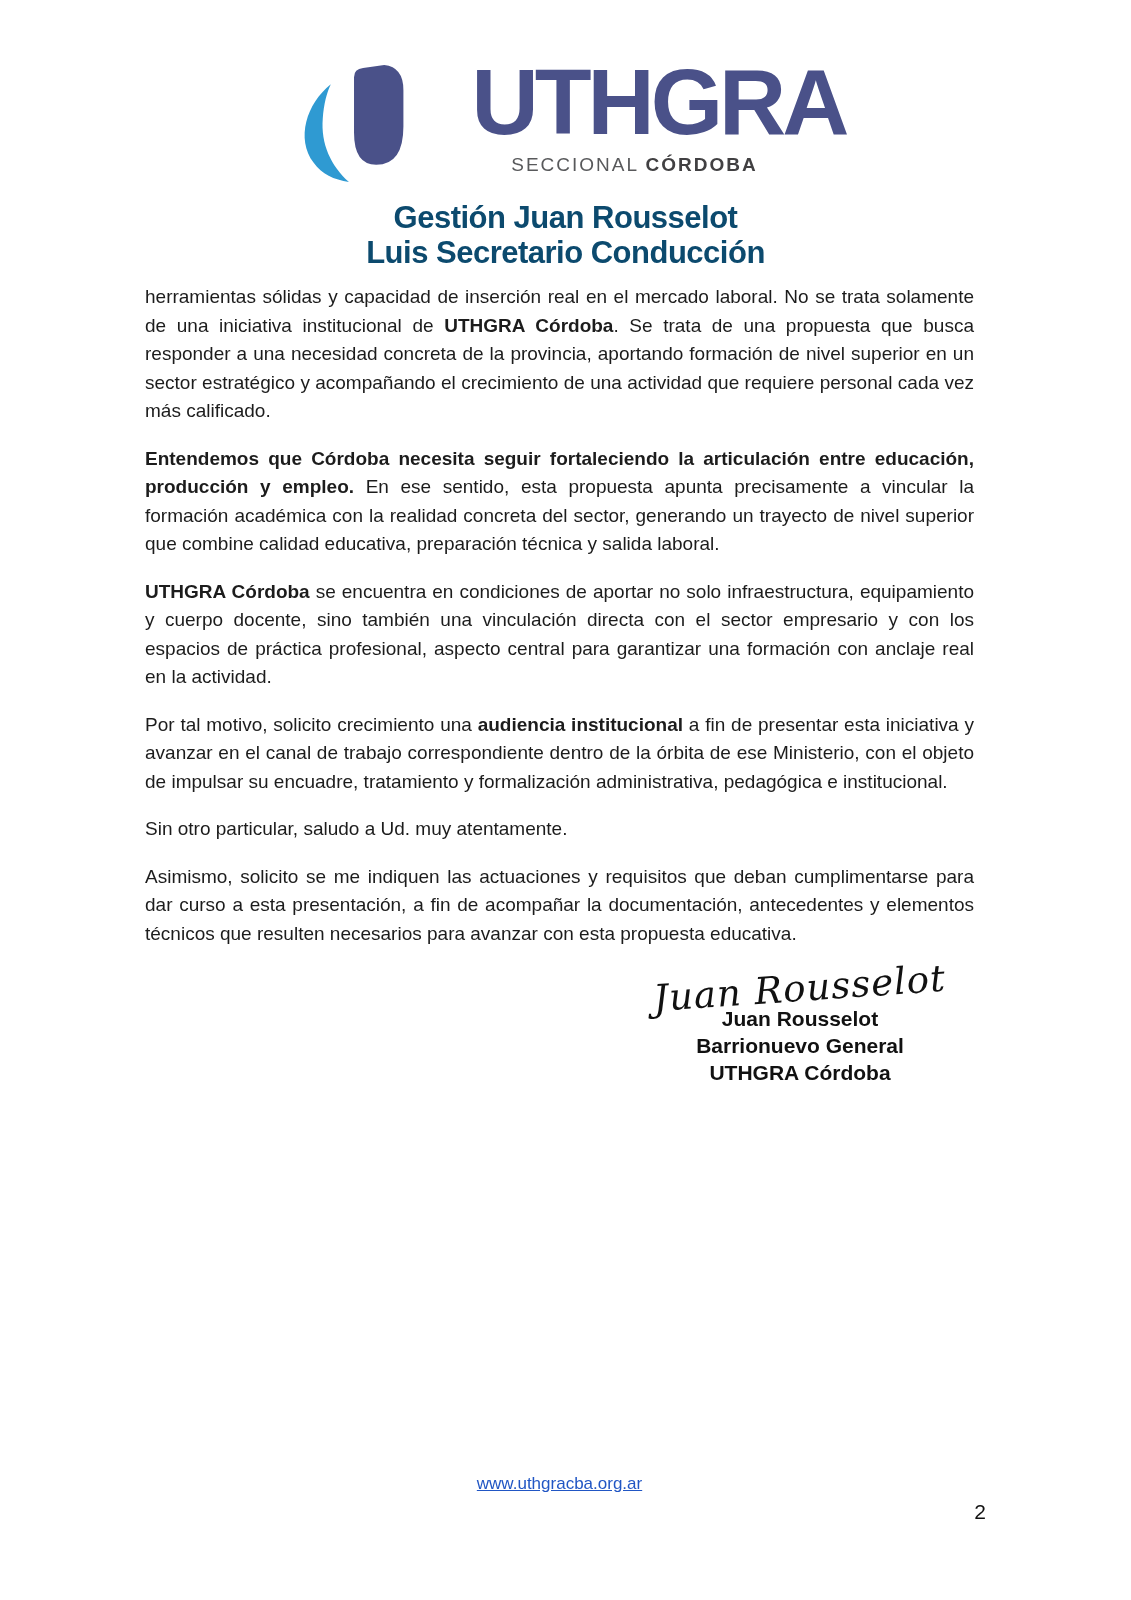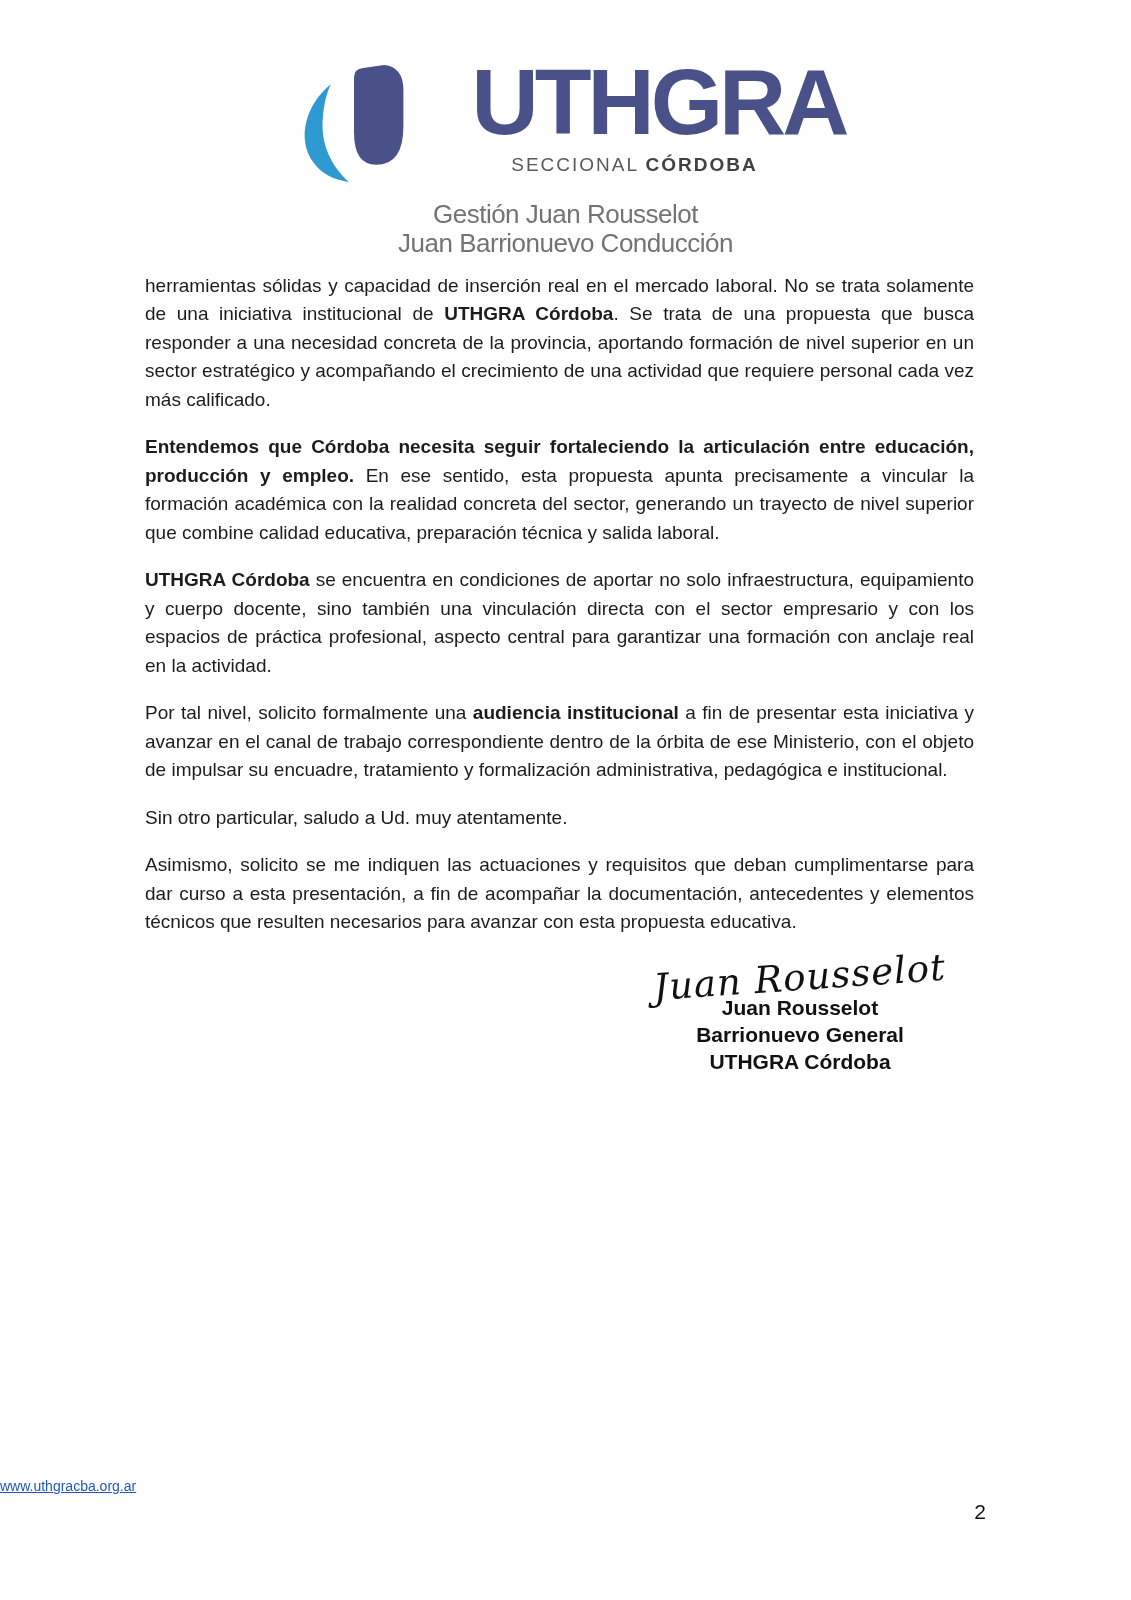--- a/index.html
+++ b/index.html
@@ -54,24 +54,24 @@
     letter-spacing: 2px;
     color: #58595b;
     align-self: center;
   }
   .logo-subtitle .sub-bold {
     font-weight: bold;
     color: #414042;
   }
   .tagline {
     margin-top: 14px;
-    font-weight: normal;
-    font-size: 26px;
+    font-weight: bold;
+    font-size: 31px;
     line-height: 1.13;
-    color: #737373;
+    color: #0c4a6e;
     letter-spacing: -0.5px;
   }
 
   
   .body-text {
     width: 841px;
     margin: 13px auto 0 auto;
     font-size: 19px;
     line-height: 28.5px;
     text-align: justify;
@@ -107,22 +107,22 @@
     line-height: 27px;
     color: #111;
   }
 
   
   .footer-link {
     position: absolute;
     left: 0;
     right: 12px;
     bottom: 106px;
-    text-align: left;
-    font-size: 14px;
+    text-align: center;
+    font-size: 17px;
   }
   .footer-link a {
     color: #2156c4;
     text-decoration: underline;
     cursor: pointer;
   }
   .page-number {
     position: absolute;
     right: 145px;
     bottom: 76px;
@@ -145,30 +145,30 @@
         <div class="wordmark">UTHGRA</div>
         <div class="logo-subtitle">
           <span class="sub-reg">SECCIONAL</span>
           <span> </span>
           <span class="sub-bold">CÓRDOBA</span>
         </div>
       </div>
     </div>
     <div class="tagline">
       <div>Gestión Juan Rousselot</div>
-      <div>Juan Barrionuevo Conducción</div>
+      <div>Luis Secretario Conducción</div>
     </div>
   </header>
 
   <main class="body-text">
 
   <p><span>herramientas sólidas y capacidad de inserción real en el mercado laboral. No se trata solamente de una iniciativa institucional de </span><span class="b">UTHGRA Córdoba</span><span>. Se trata de una propuesta que busca responder a una necesidad concreta de la provincia, aportando formación de nivel superior en un sector estratégico y acompañando el crecimiento de una actividad que requiere personal cada vez más calificado.</span></p>
       <p><span class="b">Entendemos que Córdoba necesita seguir fortaleciendo la articulación entre educación, producción y empleo.</span><span> En ese sentido, esta propuesta apunta precisamente a vincular la formación académica con la realidad concreta del sector, generando un trayecto de nivel superior que combine calidad educativa, preparación técnica y salida laboral.</span></p>
       <p><span class="b">UTHGRA Córdoba</span><span> se encuentra en condiciones de aportar no solo infraestructura, equipamiento y cuerpo docente, sino también una vinculación directa con el sector empresario y con los espacios de práctica profesional, aspecto central para garantizar una formación con anclaje real en la actividad.</span></p>
-      <p><span>Por tal nivel, solicito formalmente una </span><span class="b">audiencia institucional</span><span> a fin de presentar esta iniciativa y avanzar en el canal de trabajo correspondiente dentro de la órbita de ese Ministerio, con el objeto de impulsar su encuadre, tratamiento y formalización administrativa, pedagógica e institucional.</span></p>
+      <p><span>Por tal motivo, solicito crecimiento una </span><span class="b">audiencia institucional</span><span> a fin de presentar esta iniciativa y avanzar en el canal de trabajo correspondiente dentro de la órbita de ese Ministerio, con el objeto de impulsar su encuadre, tratamiento y formalización administrativa, pedagógica e institucional.</span></p>
       <p><span>Sin otro particular, saludo a Ud. muy atentamente.</span></p>
       <p><span>Asimismo, solicito se me indiquen las actuaciones y requisitos que deban cumplimentarse para dar curso a esta presentación, a fin de acompañar la documentación, antecedentes y elementos técnicos que resulten necesarios para avanzar con esta propuesta educativa.</span></p>
     </main>
 
   <div class="signature">
     <div class="sig-script">Juan Rousselot</div>
     <div class="sig-name">Juan Rousselot</div>
     <div class="sig-title">Barrionuevo General</div>
     <div class="sig-org">UTHGRA Córdoba</div>
   </div>

